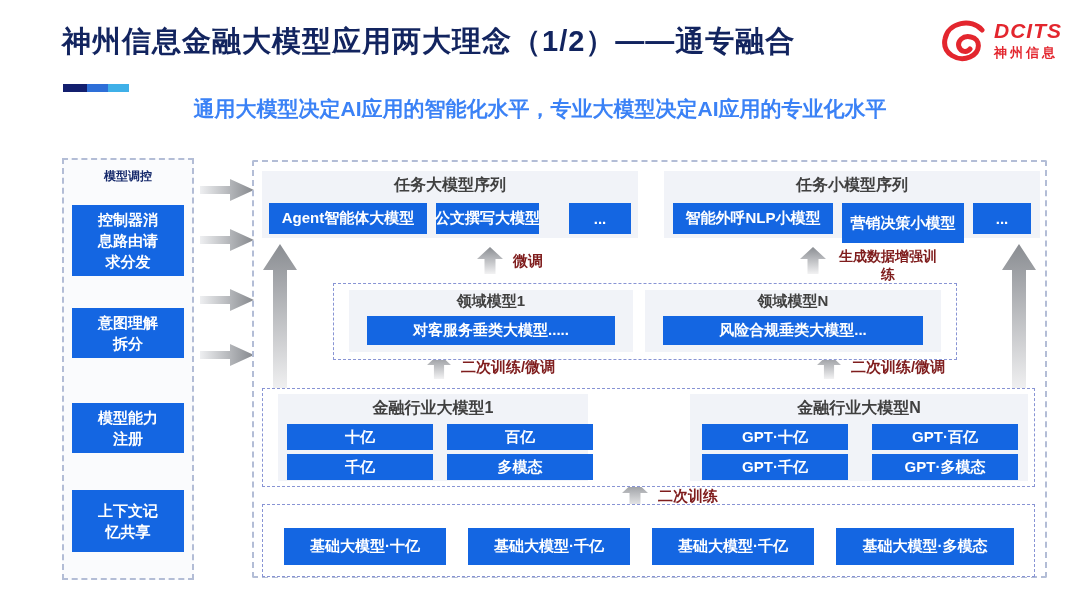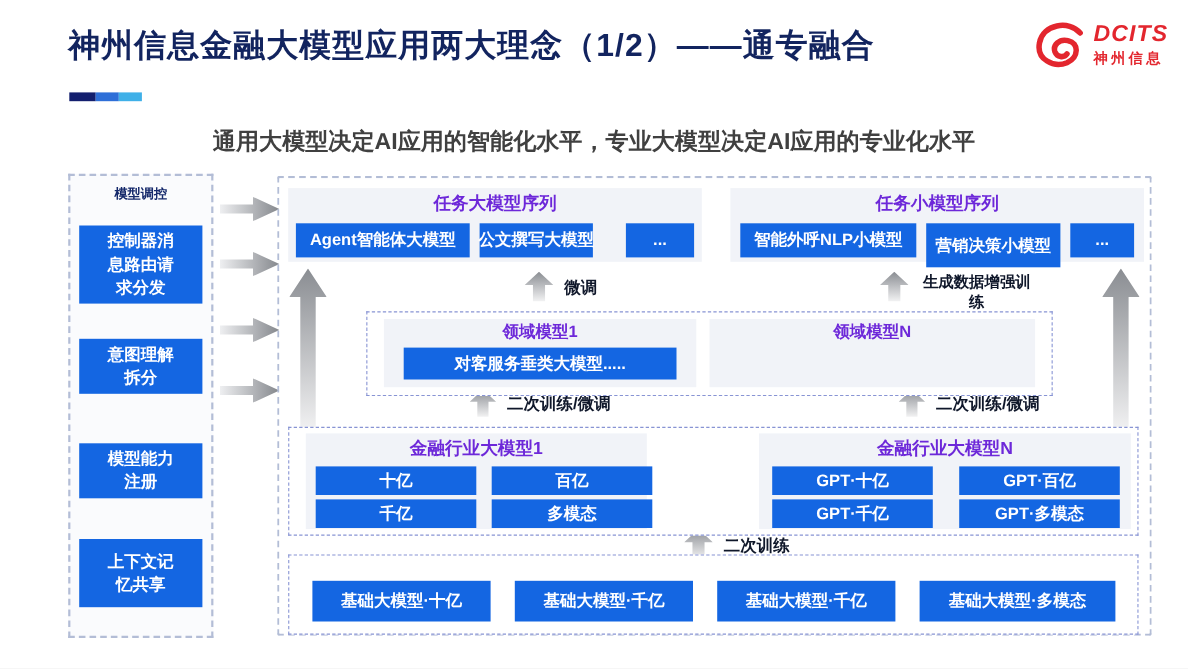--- a/index.html
+++ b/index.html
@@ -11,21 +11,21 @@
   .title{
     position:absolute;left:62px;top:22px;width:880px;
     font-size:29px;font-weight:bold;color:#12245f;letter-spacing:1px;white-space:nowrap;
   }
   .accent-bar{position:absolute;left:63px;top:84px;height:8px;display:flex;}
   .accent-bar .s1{width:24px;background:#131f6e;}
   .accent-bar .s2{width:21px;background:#2e6fd8;}
   .accent-bar .s3{width:21px;background:#3fb0e8;}
   .subtitle{
     position:absolute;left:120px;top:95px;width:840px;text-align:center;
-    font-size:21px;font-weight:bold;color:#404040;white-space:nowrap;margin-top:19px;
+    font-size:21px;font-weight:bold;color:#3b82f6;white-space:nowrap;
   }
   .logo{position:absolute;left:938px;top:20px;display:flex;align-items:center;gap:6px;}
   .logo-en{font-size:21px;font-weight:bold;font-style:italic;color:#e3262e;letter-spacing:1px;line-height:1;}
   .logo-cn{font-size:13px;font-weight:bold;color:#e3262e;letter-spacing:3px;margin-top:3px;}
   
   .sidebar{
     position:absolute;left:62px;top:158px;width:132px;height:422px;box-sizing:border-box;
     background:#fafbfd;border:2px dashed #b3bdd6;
   }
   .sidebar-title{position:absolute;left:0;top:8px;width:100%;text-align:center;
@@ -42,21 +42,21 @@
   
   .arrow{position:absolute;}
   
   .outer-box{
     position:absolute;left:252px;top:160px;width:795px;height:418px;box-sizing:border-box;
     border:2px dashed #b3bdd6;border-radius:2px;
   }
   
   .panel{position:absolute;background:#f1f3f8;}
   .group-title{position:absolute;left:0;top:4px;width:100%;text-align:center;
-    font-size:16px;font-weight:bold;color:#6d28d9;white-space:nowrap;}
+    font-size:16px;font-weight:bold;color:#404040;white-space:nowrap;}
   .bluebox{
     position:absolute;background:#1466e2;color:#fff;font-size:15px;font-weight:bold;
     display:flex;align-items:center;justify-content:center;text-align:center;white-space:nowrap;
   }
   .pA{left:262px;top:171px;width:376px;height:67px;}
   .pB{left:664px;top:171px;width:376px;height:67px;}
   .a1{left:7px;top:32px;width:158px;height:31px;}
   .a2{left:174px;top:32px;width:103px;height:31px;}
   .a3{left:307px;top:32px;width:62px;height:31px;}
   .b1{left:9px;top:32px;width:160px;height:31px;}
@@ -88,21 +88,21 @@
     position:absolute;left:262px;top:504px;width:773px;height:73px;box-sizing:border-box;
     border:1.5px dashed #8894d4;background:#fff;
   }
   .bb{top:24px;height:37px;}
   .bb1{left:22px;width:162px;}
   .bb2{left:206px;width:162px;}
   .bb3{left:390px;width:162px;}
   .bb4{left:574px;width:178px;}
   
   .arrow-label{
-    position:absolute;color:#0f172a;font-weight:bold;font-size:15px;white-space:nowrap;
+    position:absolute;color:#7f1d1d;font-weight:bold;font-size:15px;white-space:nowrap;
   }
   .wrap-label{white-space:normal;width:104px;text-align:center;font-size:14px;line-height:1.25;}
 </style>
 </head>
 <body>
 
 <div class="stage">
 
   <svg width="0" height="0" style="position:absolute">
     <defs>
@@ -203,20 +203,21 @@
     </svg>
   <div class="arrow-label" style="left:658px;top:487px">二次训练</div>
 
   <div class="domain-box"></div>
   <div class="panel dp dpL">
     <div class="group-title">领域模型1</div>
     <div class="bluebox dbox">对客服务垂类大模型.....</div>
   </div>
   <div class="panel dp dpR">
     <div class="group-title">领域模型N</div>
+    <div class="bluebox dbox">风险合规垂类大模型...</div>
   </div>
 
   <div class="industry-box"></div>
   <div class="panel ipL">
     <div class="group-title">金融行业大模型1</div>
     <div class="bluebox ibox ic1">十亿</div>
     <div class="bluebox ibox ic2">百亿</div>
     <div class="bluebox ibox ic3">千亿</div>
     <div class="bluebox ibox ic4">多模态</div>
   </div>

